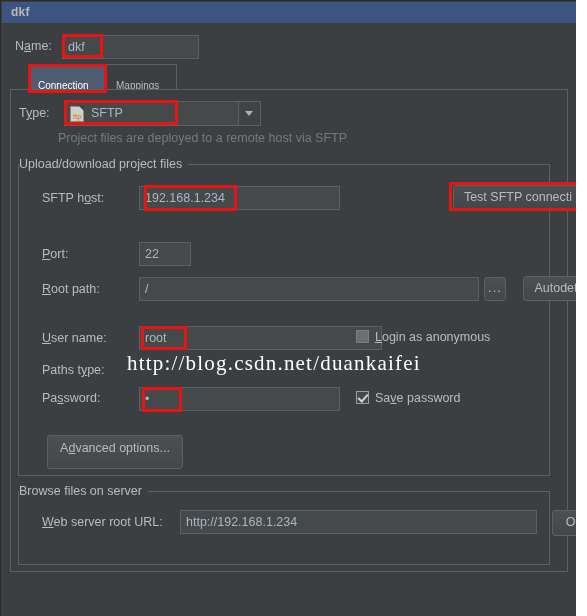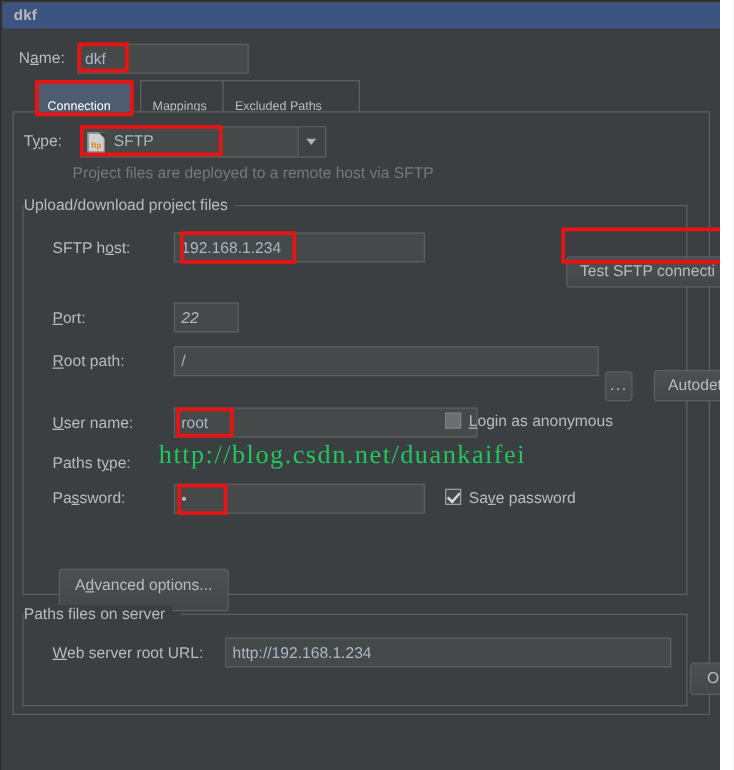--- a/index.html
+++ b/index.html
@@ -88,21 +88,20 @@
     border: 1px solid #5e6060;
     border-radius: 3px;
     box-sizing: border-box;
     color: #bbbbbb;
     font-size: 12.5px;
     text-align: center;
     white-space: nowrap;
     overflow: hidden;
     height: 25px;
     line-height: 23px;
-    margin-top: 20px;
   }
   .btn .u { text-decoration: underline; }
   .btn.dots { letter-spacing: 1px; line-height: 19px; font-size: 13px; }
 
   
   .combo {
     position: absolute;
     background: #45494a;
     border: 1px solid #5e6060;
     box-sizing: border-box;
@@ -251,21 +250,21 @@
     pointer-events: none;
   }
 
   
   #watermark {
     position: absolute;
     left: 126px;
     top: 328px;
     font-family: "Liberation Serif", serif;
     font-size: 21px;
-    color: #22c55e;
+    color: #ffffff;
     letter-spacing: 1.2px;
     white-space: nowrap;
     z-index: 15;
     pointer-events: none;
   }
 </style>
 </head>
 <body>
 
 <div id="window">
@@ -277,22 +276,21 @@
   <div id="content">
 
     <div class="lbl" style="left:14px; top:16px;">
       <span>N</span><span class="u">a</span><span>me:</span>
     </div>
     <div class="field" style="left:61px; top:12px; width:137px;">dkf</div>
     <div class="redbox" style="left:61px; top:11px; width:41px; height:24px;"></div>
 
     <div id="tabstrip">
       <div class="tab active" style="left:0px; width:77px;">Connection</div>
-      <div class="tab" style="left:84px; width:71px;">Mappings</div>
-      <div class="tab" style="left:150px; width:110px;">Excluded Paths</div>
+      <div class="tab" style="left:78px; width:71px;">Mappings</div>
     </div>
     <div class="redbox" style="left:27px; top:41px; width:79px; height:29px;"></div>
 
     <div id="tabpanel"></div>
 
     <div class="lbl" style="left:18px; top:83px;">
       <span>T</span><span class="u">y</span><span>pe:</span>
     </div>
     <div class="combo" style="left:63px; top:78px; width:197px;">
       <span class="ftpicon">
@@ -316,21 +314,21 @@
     <div class="redbox" style="left:143px; top:162px; width:93px; height:26px;"></div>
 
     <div class="btn" style="left:452px; top:162px; width:130px;">
       <span>Test SFTP connecti</span>
     </div>
     <div class="redbox" style="left:448px; top:159px; width:134px; height:29px;"></div>
 
     <div class="lbl" style="left:41px; top:224px;">
       <span class="u">P</span><span>ort:</span>
     </div>
-    <div class="field" style="left:138px; top:219px; width:52px;font-style:italic;">22</div>
+    <div class="field" style="left:138px; top:219px; width:52px;">22</div>
 
     <div class="lbl" style="left:41px; top:259px;">
       <span class="u">R</span><span>oot path:</span>
     </div>
     <div class="field" style="left:138px; top:254px; width:340px;">/</div>
     <div class="btn dots" style="left:483px; top:254px; width:22px; height:24px;">...</div>
     <div class="btn" style="left:522px; top:253px; width:66px; height:25px;">Autodet</div>
 
     <div class="lbl" style="left:41px; top:308px;">
       <span class="u">U</span><span>ser name:</span>
@@ -355,21 +353,21 @@
 
     <span class="cb checked" style="left:355px; top:368px;"></span>
     <div class="lbl" style="left:374px; top:368px;">
       <span>Sa</span><span class="u">v</span><span>e password</span>
     </div>
 
     <div class="btn" style="left:46px; top:412px; width:136px; height:34px; line-height:24px;">
       <span>A</span><span class="u">d</span><span>vanced options...</span>
     </div>
 
-    <div class="grouptitle" style="left:18px; top:461px;">Paths files on server</div>
+    <div class="grouptitle" style="left:18px; top:461px;">Browse files on server</div>
     <div class="groupline" style="left:144px; top:468px; width:405px;"></div>
     <div class="groupbox" style="left:17px; top:468px; width:532px; height:74px;"></div>
 
     <div class="lbl" style="left:41px; top:492px;">
       <span class="u">W</span><span>eb server root URL:</span>
     </div>
     <div class="field" style="left:179px; top:487px; width:357px;">http://192.168.1.234</div>
     <div class="btn" style="left:551px; top:487px; width:44px; height:26px;">Op</div>
 
     <div id="watermark">http://blog.csdn.net/duankaifei</div>

